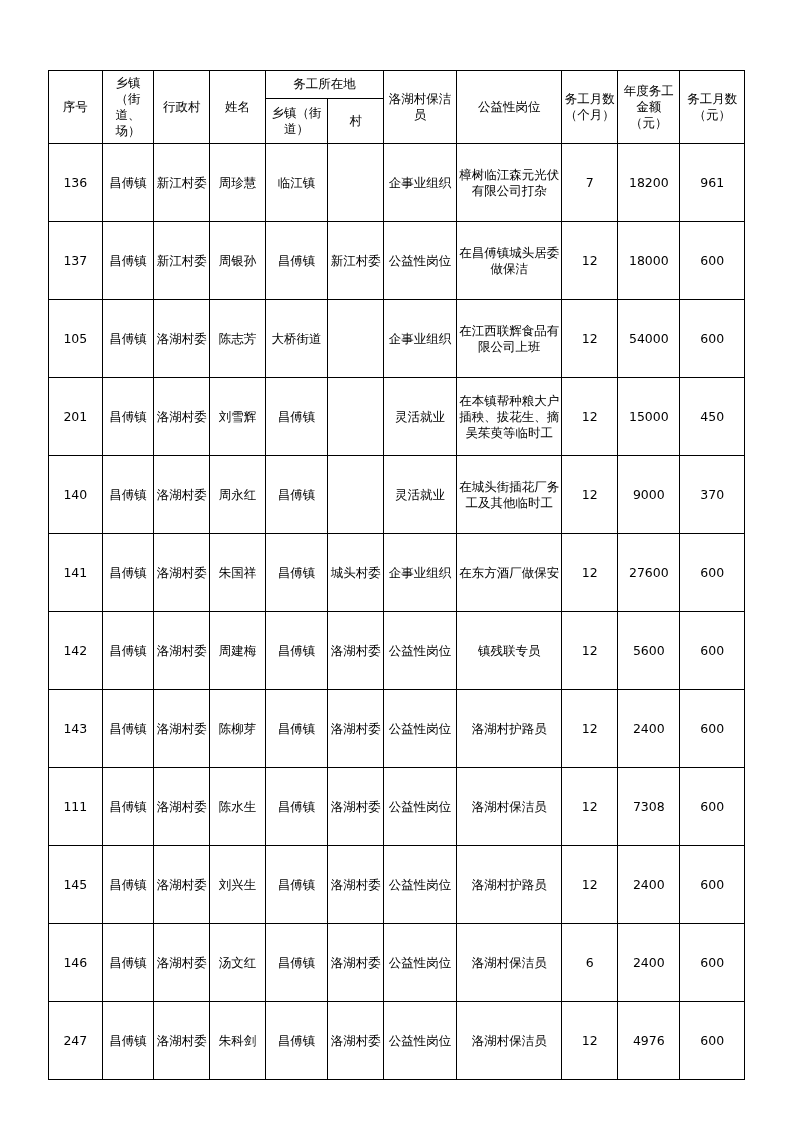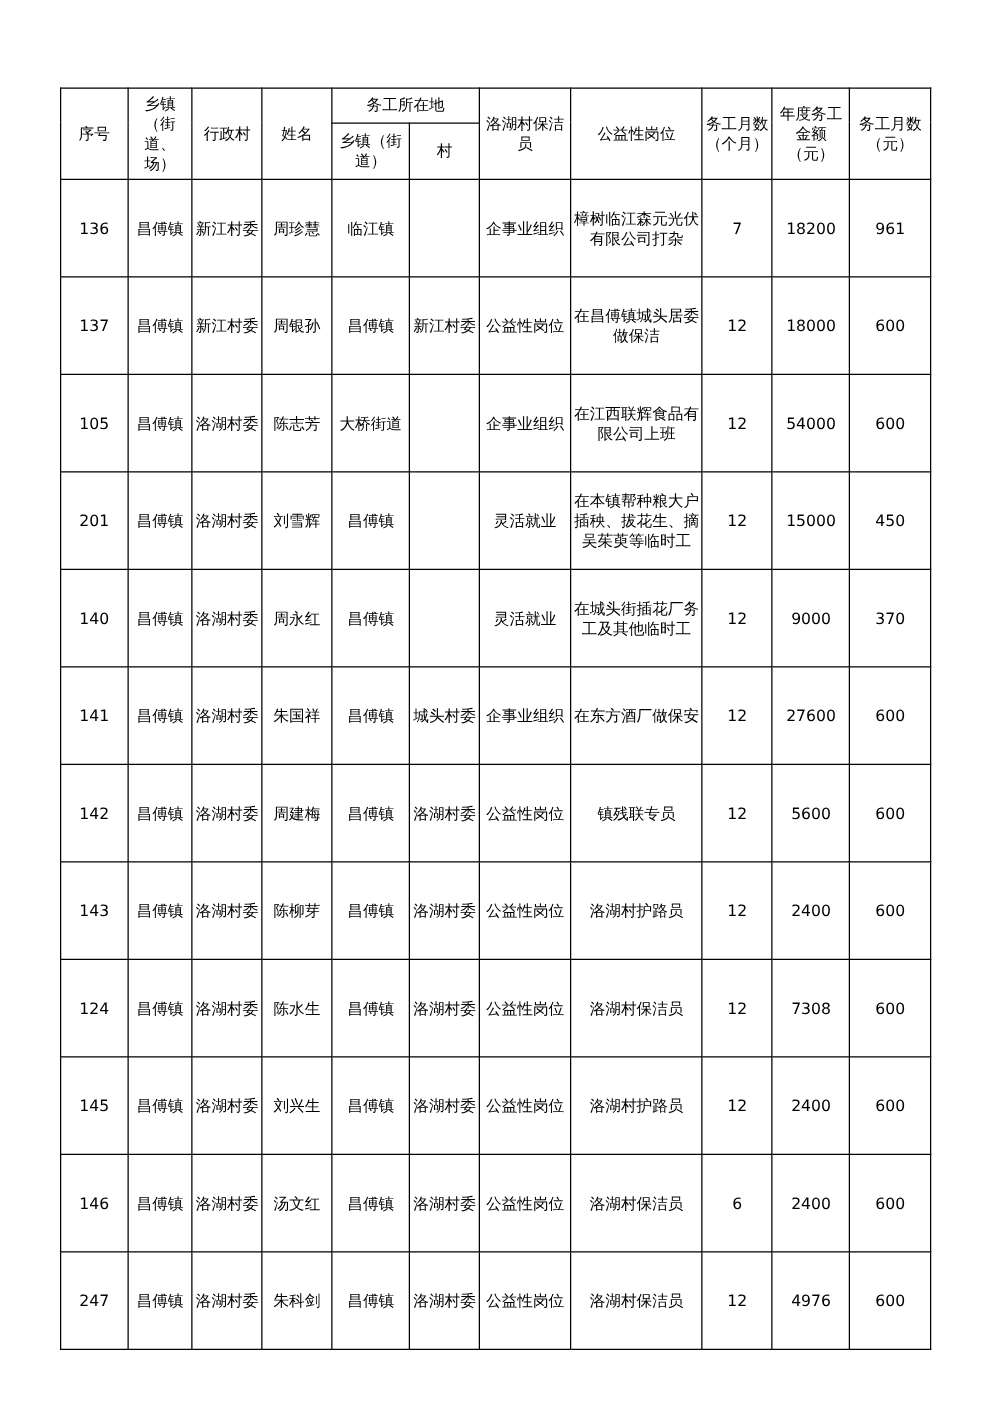--- a/index.html
+++ b/index.html
@@ -196,21 +196,21 @@
           <td class="name">陈柳芽</td>
           <td class="work_town">昌傅镇</td>
           <td class="work_village">洛湖村委</td>
           <td class="form">公益性岗位</td>
           <td class="job">洛湖村护路员</td>
           <td class="months">12</td>
           <td class="amount">2400</td>
           <td class="subsidy">600</td>
         </tr>
         <tr>
-          <td class="seq">124</td>
+          <td class="seq">111</td>
           <td class="town">昌傅镇</td>
           <td class="village">洛湖村委</td>
           <td class="name">陈水生</td>
           <td class="work_town">昌傅镇</td>
           <td class="work_village">洛湖村委</td>
           <td class="form">公益性岗位</td>
           <td class="job">洛湖村保洁员</td>
           <td class="months">12</td>
           <td class="amount">7308</td>
           <td class="subsidy">600</td>

